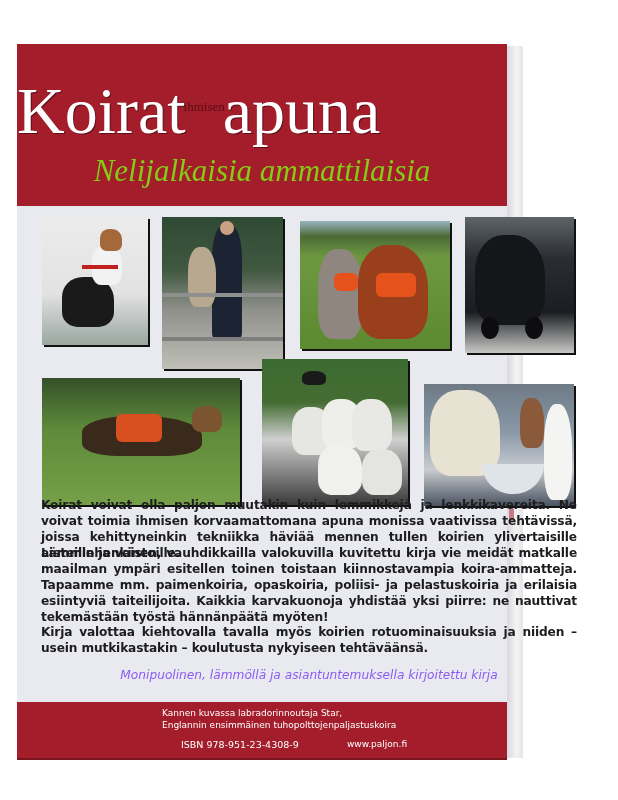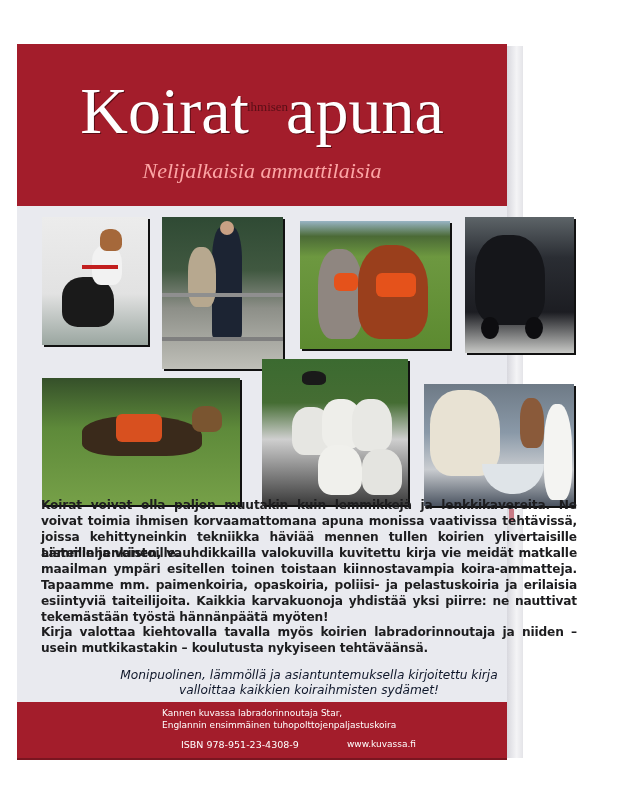--- a/index.html
+++ b/index.html
@@ -1,37 +1,37 @@
 <!DOCTYPE html>
 <html><head>
 <meta charset="utf-8">
 <style>
   html,body{margin:0;padding:0;}
   body{width:618px;height:800px;background:#ffffff;position:relative;overflow:hidden;font-family:"Liberation Serif",serif;}
   .book{position:absolute;left:17px;top:44px;width:490px;height:716px;background:#e9eaef;}
   .spine{position:absolute;left:507px;top:46px;width:16px;height:712px;background:linear-gradient(90deg,#d8d8de,#f4f4f6 60%,#e4e4e8);}
   .spine-mark{position:absolute;left:509px;top:509px;width:5px;height:12px;background:#c97a86;}
   .header{position:absolute;left:17px;top:44px;width:490px;height:162px;background:#a31d2b;}
-  .title{position:absolute;left:0;width:490px;top:28px;text-align:center;color:#fff;font-family:"Liberation Serif",serif;font-size:66px;line-height:70px;letter-spacing:0px;text-shadow:1px 1px 0 #5a0e16;white-space:nowrap;}
+  .title{position:absolute;left:0;width:490px;top:28px;text-align:left;color:#fff;font-family:"Liberation Serif",serif;font-size:66px;line-height:70px;letter-spacing:0px;text-shadow:1px 1px 0 #5a0e16;white-space:nowrap;}
   .title .small{font-size:13px;color:#5a0e16;text-shadow:none;vertical-align:22px;margin:0 -2px;}
-  .subtitle{position:absolute;left:0;width:490px;top:110px;text-align:center;color:#fca5a5;font-family:"Liberation Serif",serif;font-style:italic;font-size:22px;line-height:34px;}
+  .subtitle{position:absolute;left:0;width:490px;top:110px;text-align:center;color:#84cc16;font-family:"Liberation Serif",serif;font-style:italic;font-size:31px;line-height:34px;}
   .photo{position:absolute;box-shadow:2px 2px 0 #111;}
   .p1{left:42px;top:217px;width:106px;height:128px;background:linear-gradient(180deg,#ececec 0%,#e2e2e2 60%,#9aa6a0 100%);}
   .p2{left:162px;top:217px;width:121px;height:152px;background:linear-gradient(180deg,#2f4a34 0%,#405840 35%,#8d8f88 60%,#bfbfb8 100%);}
   .p3{left:300px;top:221px;width:150px;height:128px;background:linear-gradient(180deg,#98b4c4 0%,#4b6a36 12%,#6d9840 28%,#5c8a30 100%);}
   .p4{left:465px;top:217px;width:109px;height:136px;background:linear-gradient(180deg,#5d6468 0%,#2a2d33 30%,#1c1d22 70%,#c8c9c6 100%);}
   .p5{left:42px;top:378px;width:198px;height:127px;background:linear-gradient(180deg,#35502a 0%,#5e8a3a 40%,#76a048 100%);}
   .p6{left:262px;top:359px;width:146px;height:146px;background:linear-gradient(180deg,#3b6a30 0%,#456d33 30%,#cfcfcf 55%,#3a3a3a 100%);}
   .p7{left:424px;top:384px;width:150px;height:122px;background:linear-gradient(180deg,#6e7a86 0%,#8a99a8 40%,#c9ccd0 70%,#4a5360 100%);}
   .dog{position:absolute;border-radius:40% 45% 30% 30%;}
   .body-text{position:absolute;left:41px;width:536px;font-family:"DejaVu Sans",sans-serif;font-size:12.2px;line-height:16px;color:#1d1d1f;text-align:justify;letter-spacing:-0.15px;font-weight:bold;}
   .para1{top:497px;}
   .para2{top:545px;}
   .para3{top:624px;}
-  .quote{position:absolute;left:41px;width:536px;top:668px;text-align:center;font-family:"DejaVu Sans",sans-serif;font-style:italic;font-size:12.2px;line-height:15.4px;color:#0f172a;}
+  .quote{position:absolute;left:41px;width:536px;top:668px;text-align:center;font-family:"DejaVu Sans",sans-serif;font-style:italic;font-size:12.2px;line-height:15.4px;color:#8b5cf6;}
   .footer{position:absolute;left:17px;top:702px;width:490px;height:56px;background:#a31d2b;border-bottom:2px solid #7a1520;}
   .barcode{position:absolute;left:22px;top:8px;width:89px;height:38px;background:#fff;}
   .bars{position:absolute;left:6px;top:3px;width:76px;height:24px;background:repeating-linear-gradient(90deg,#111 0 1px,#fff 1px 2px,#111 2px 4px,#fff 4px 5px,#111 5px 6px,#fff 6px 8px,#111 8px 9px,#fff 9px 10px);}
   .bc-num{position:absolute;left:2px;top:27px;width:86px;font-family:"DejaVu Sans",sans-serif;font-size:8.5px;line-height:10px;color:#111;letter-spacing:0.6px;white-space:nowrap;}
   .credit{position:absolute;left:145px;top:5px;font-family:"DejaVu Sans",sans-serif;font-size:9px;line-height:12px;color:#fff;white-space:nowrap;}
   .isbn{position:absolute;left:128px;top:37px;font-family:"DejaVu Sans",sans-serif;font-size:9.5px;color:#fff;white-space:nowrap;margin-left:36px;}
   .lk{position:absolute;left:242px;top:37px;font-family:"DejaVu Sans",sans-serif;font-size:10px;color:#fff;white-space:nowrap;margin-top:20px;}
   .web{position:absolute;left:330px;top:37px;font-family:"DejaVu Sans",sans-serif;font-size:9px;color:#fff;white-space:nowrap;}
 </style>
 </head>
@@ -87,27 +87,26 @@
 </div>
 <div class="photo p7">
   <div class="dog" style="left:6px;top:6px;width:70px;height:86px;background:#e8e2d3;"></div>
   <div class="dog" style="left:58px;top:80px;width:62px;height:30px;background:#dfe4e8;border-radius:0 0 40px 40px;"></div>
   <div class="dog" style="left:96px;top:14px;width:24px;height:50px;background:#8a5a3a;"></div>
   <div class="dog" style="left:120px;top:20px;width:28px;height:96px;background:#f4f4f2;"></div>
 </div>
 
 <div class="body-text para1">Koirat voivat olla paljon muutakin kuin lemmikkejä ja lenkkikavereita. Ne voivat toimia ihmisen korvaamattomana apuna monissa vaativissa tehtävissä, joissa kehittyneinkin tekniikka häviää mennen tullen koirien ylivertaisille aisteille ja vaistoille.</div>
 <div class="body-text para2">Lämminhenkinen, vauhdikkailla valokuvilla kuvitettu kirja vie meidät matkalle maailman ympäri esitellen toinen toistaan kiinnostavampia koira-ammatteja. Tapaamme mm. paimenkoiria, opaskoiria, poliisi- ja pelastuskoiria ja erilaisia esiintyviä taiteilijoita. Kaikkia karvakuonoja yhdistää yksi piirre: ne nauttivat tekemästään työstä hännänpäätä myöten!</div>
-<div class="body-text para3">Kirja valottaa kiehtovalla tavalla myös koirien labradorinnoutaja ja niiden – usein mutkikastakin – koulutusta nykyiseen tehtäväänsä.</div>
+<div class="body-text para3">Kirja valottaa kiehtovalla tavalla myös koirien rotuominaisuuksia ja niiden – usein mutkikastakin – koulutusta nykyiseen tehtäväänsä.</div>
 <div class="quote">
   <div>Monipuolinen, lämmöllä ja asiantuntemuksella kirjoitettu kirja</div>
-  <div>valloittaa kaikkien koiraihmisten sydämet!</div>
 </div>
 
 <div class="footer">
   <div class="credit">
     <div>Kannen kuvassa labradorinnoutaja Star,</div>
     <div>Englannin ensimmäinen tuhopolttojenpaljastuskoira</div>
   </div>
   <div class="isbn">ISBN 978-951-23-4308-9</div>
   <div class="lk">Lk 67.451</div>
-  <div class="web">www.kuvassa.fi</div>
+  <div class="web">www.paljon.fi</div>
 </div>
 
 </body></html>

